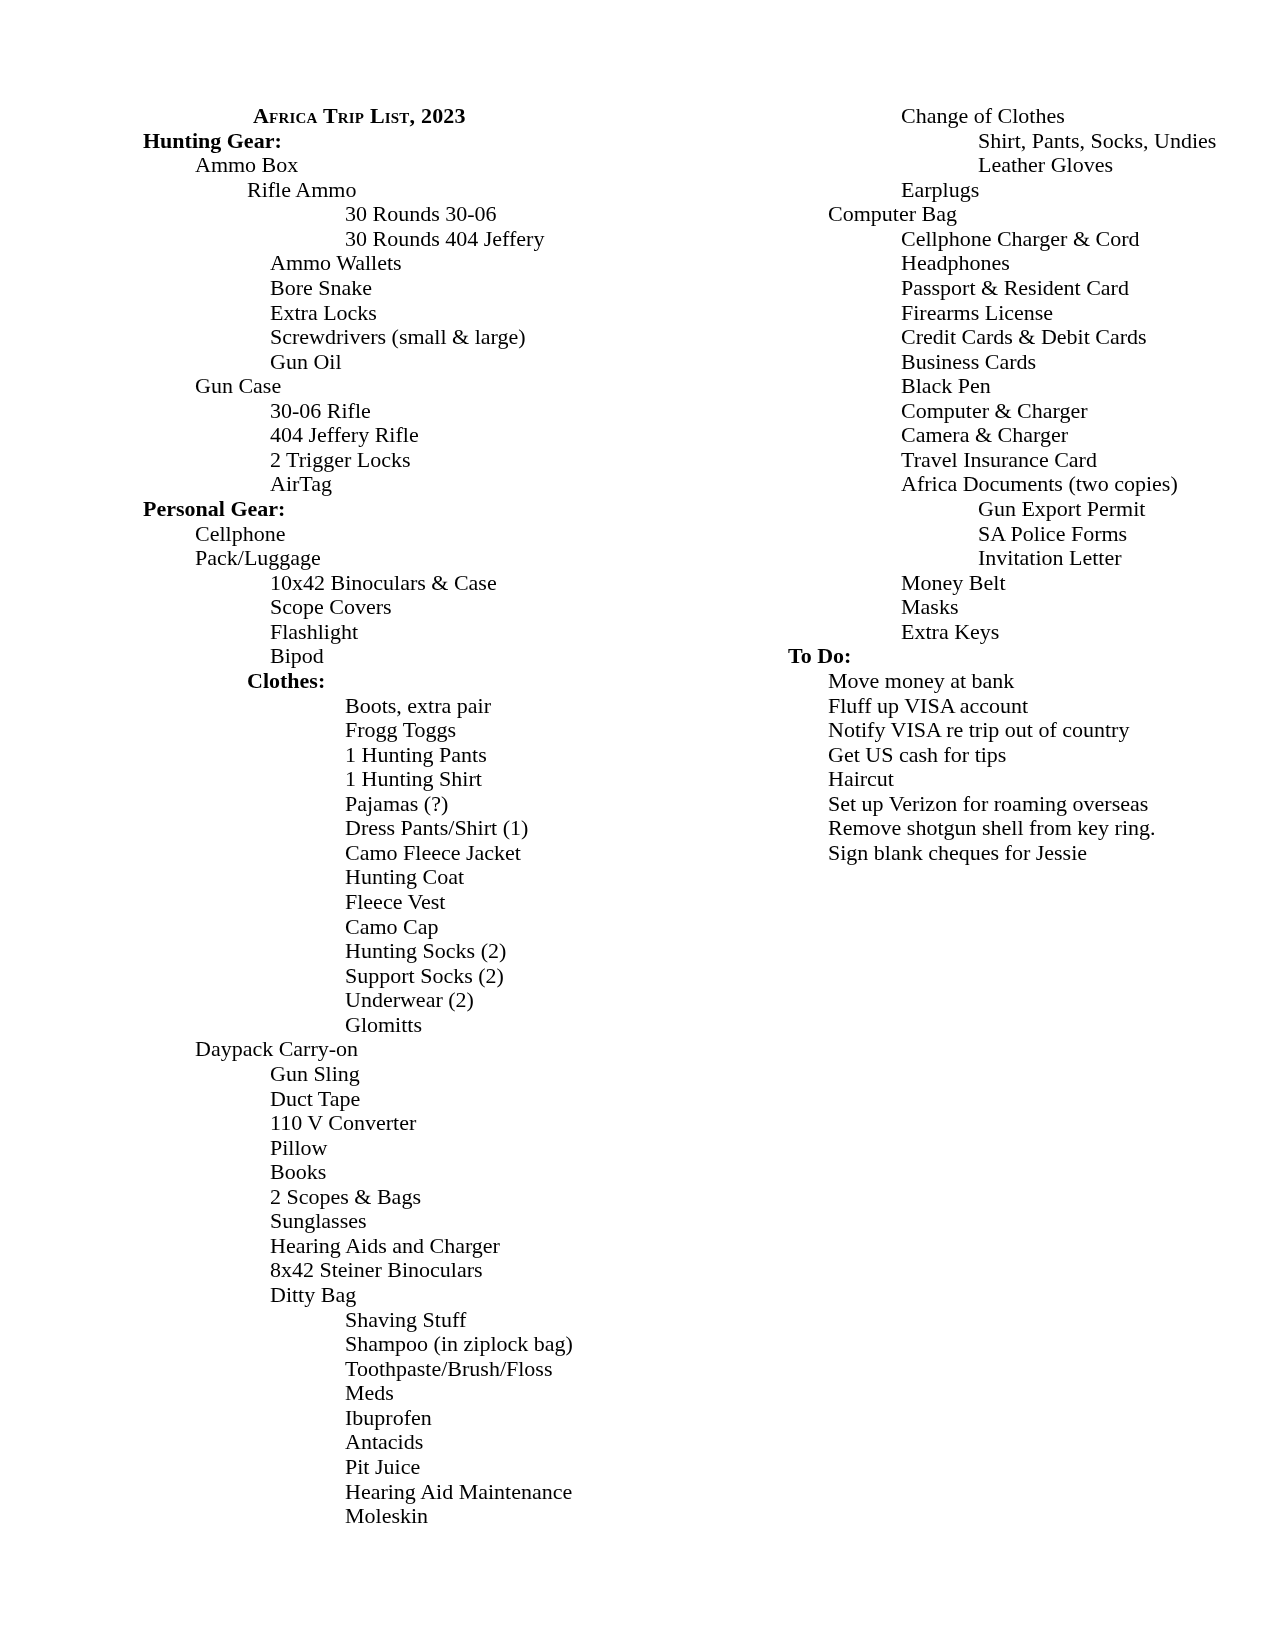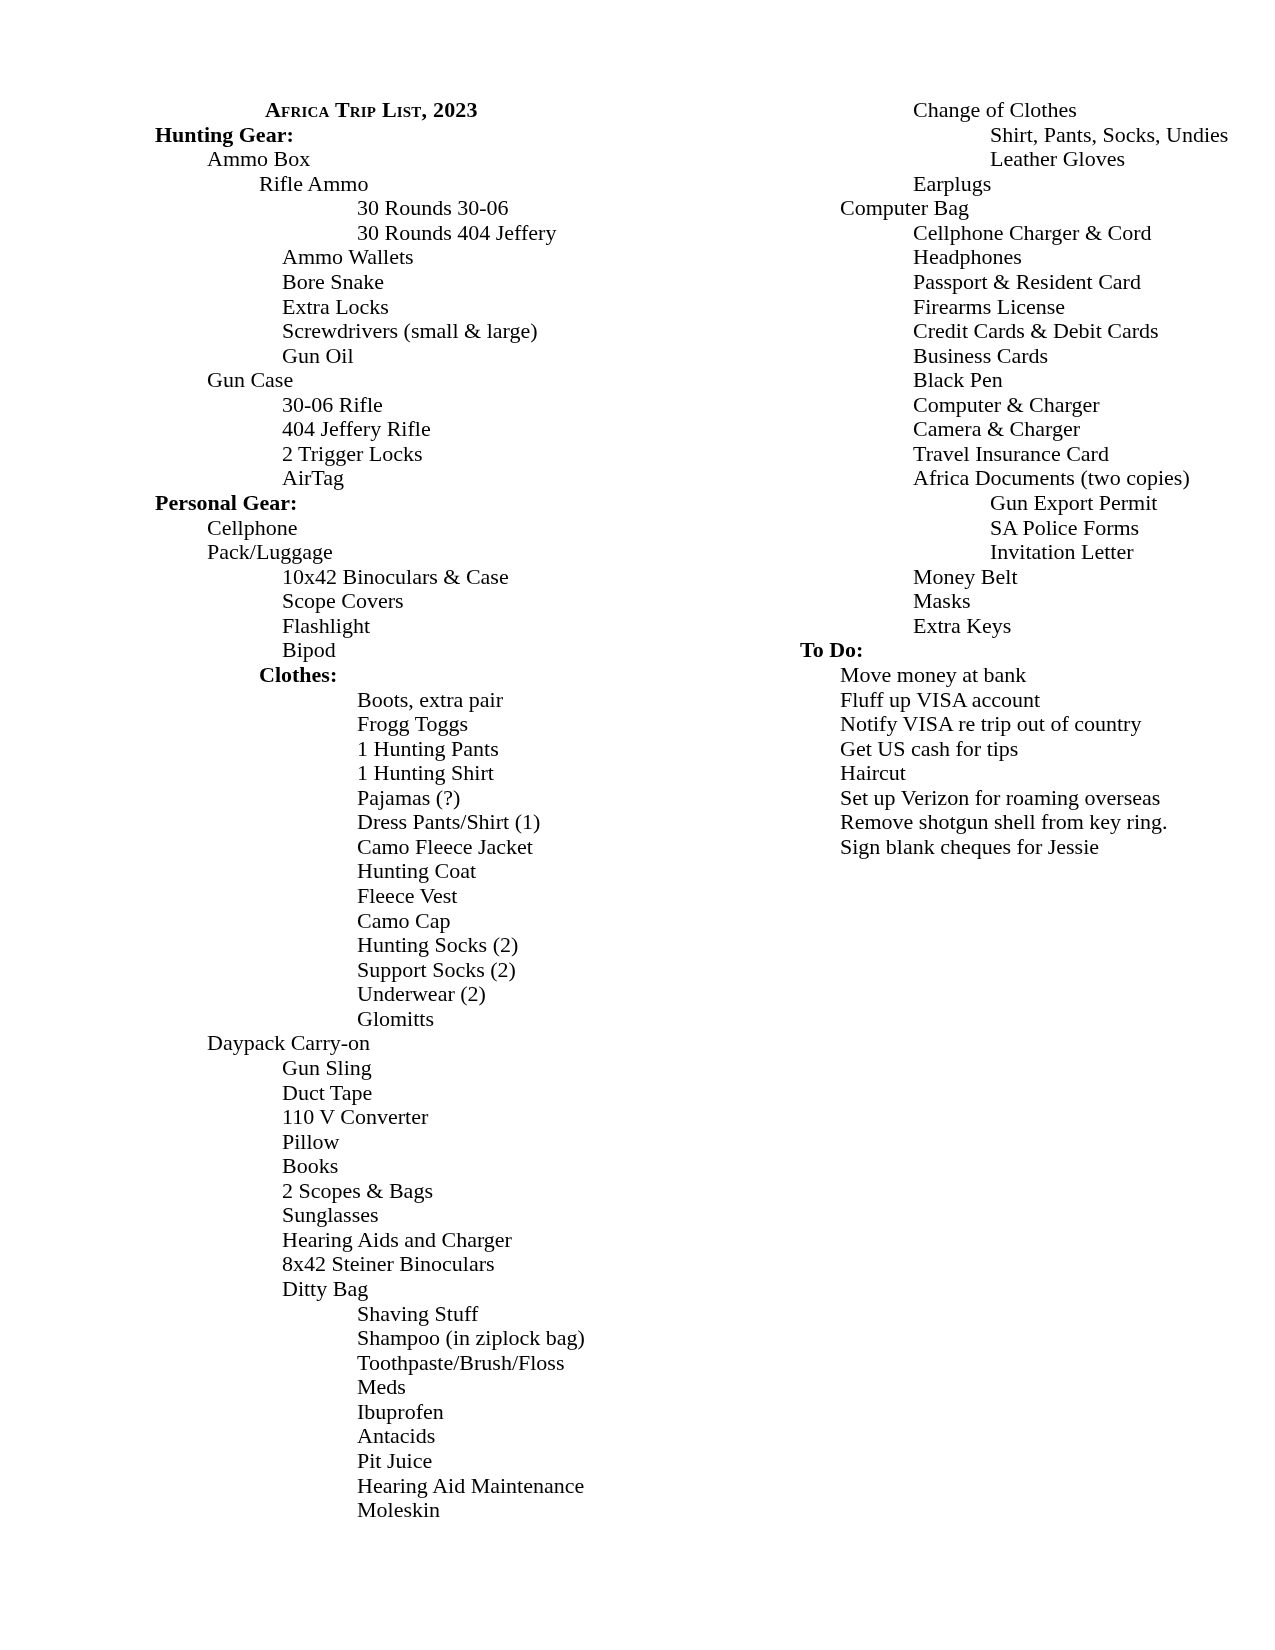--- a/index.html
+++ b/index.html
@@ -8,25 +8,24 @@
     width: 1275px;
     height: 1650px;
     background: #ffffff;
     overflow: hidden;
     font-family: "Liberation Serif", "DejaVu Serif", serif;
     font-size: 22px;
     color: #000000;
   }
   .col {
     position: absolute;
-    top: 98px;
+    top: 104px;
     left: 0;
     line-height: 24.56px;
     white-space: pre;
-    margin-left: 12px;
   }
   .line { display: block; }
   .bold { font-weight: bold; }
   .smallcaps { font-variant: small-caps; letter-spacing: 0.2px; }
 </style>
 </head>
 <body>
 
 <div class="page">
   <div class="col" id="col-left"><div class="line bold smallcaps" style="padding-left: 253px;">Africa Trip List, 2023</div><div class="line bold" style="padding-left: 143px;">Hunting Gear:</div><div class="line" style="padding-left: 195px;">Ammo Box</div><div class="line" style="padding-left: 247px;">Rifle Ammo</div><div class="line" style="padding-left: 345px;">30 Rounds 30-06</div><div class="line" style="padding-left: 345px;">30 Rounds 404 Jeffery</div><div class="line" style="padding-left: 270px;">Ammo Wallets</div><div class="line" style="padding-left: 270px;">Bore Snake</div><div class="line" style="padding-left: 270px;">Extra Locks</div><div class="line" style="padding-left: 270px;">Screwdrivers (small &amp; large)</div><div class="line" style="padding-left: 270px;">Gun Oil</div><div class="line" style="padding-left: 195px;">Gun Case</div><div class="line" style="padding-left: 270px;">30-06 Rifle</div><div class="line" style="padding-left: 270px;">404 Jeffery Rifle</div><div class="line" style="padding-left: 270px;">2 Trigger Locks</div><div class="line" style="padding-left: 270px;">AirTag</div><div class="line bold" style="padding-left: 143px;">Personal Gear:</div><div class="line" style="padding-left: 195px;">Cellphone</div><div class="line" style="padding-left: 195px;">Pack/Luggage</div><div class="line" style="padding-left: 270px;">10x42 Binoculars &amp; Case</div><div class="line" style="padding-left: 270px;">Scope Covers</div><div class="line" style="padding-left: 270px;">Flashlight</div><div class="line" style="padding-left: 270px;">Bipod</div><div class="line bold" style="padding-left: 247px;">Clothes:</div><div class="line" style="padding-left: 345px;">Boots, extra pair</div><div class="line" style="padding-left: 345px;">Frogg Toggs</div><div class="line" style="padding-left: 345px;">1 Hunting Pants</div><div class="line" style="padding-left: 345px;">1 Hunting Shirt</div><div class="line" style="padding-left: 345px;">Pajamas (?)</div><div class="line" style="padding-left: 345px;">Dress Pants/Shirt (1)</div><div class="line" style="padding-left: 345px;">Camo Fleece Jacket</div><div class="line" style="padding-left: 345px;">Hunting Coat</div><div class="line" style="padding-left: 345px;">Fleece Vest</div><div class="line" style="padding-left: 345px;">Camo Cap</div><div class="line" style="padding-left: 345px;">Hunting Socks (2)</div><div class="line" style="padding-left: 345px;">Support Socks (2)</div><div class="line" style="padding-left: 345px;">Underwear (2)</div><div class="line" style="padding-left: 345px;">Glomitts</div><div class="line" style="padding-left: 195px;">Daypack Carry-on</div><div class="line" style="padding-left: 270px;">Gun Sling</div><div class="line" style="padding-left: 270px;">Duct Tape</div><div class="line" style="padding-left: 270px;">110 V Converter</div><div class="line" style="padding-left: 270px;">Pillow</div><div class="line" style="padding-left: 270px;">Books</div><div class="line" style="padding-left: 270px;">2 Scopes &amp; Bags</div><div class="line" style="padding-left: 270px;">Sunglasses</div><div class="line" style="padding-left: 270px;">Hearing Aids and Charger</div><div class="line" style="padding-left: 270px;">8x42 Steiner Binoculars</div><div class="line" style="padding-left: 270px;">Ditty Bag</div><div class="line" style="padding-left: 345px;">Shaving Stuff</div><div class="line" style="padding-left: 345px;">Shampoo (in ziplock bag)</div><div class="line" style="padding-left: 345px;">Toothpaste/Brush/Floss</div><div class="line" style="padding-left: 345px;">Meds</div><div class="line" style="padding-left: 345px;">Ibuprofen</div><div class="line" style="padding-left: 345px;">Antacids</div><div class="line" style="padding-left: 345px;">Pit Juice</div><div class="line" style="padding-left: 345px;">Hearing Aid Maintenance</div><div class="line" style="padding-left: 345px;">Moleskin</div></div>

